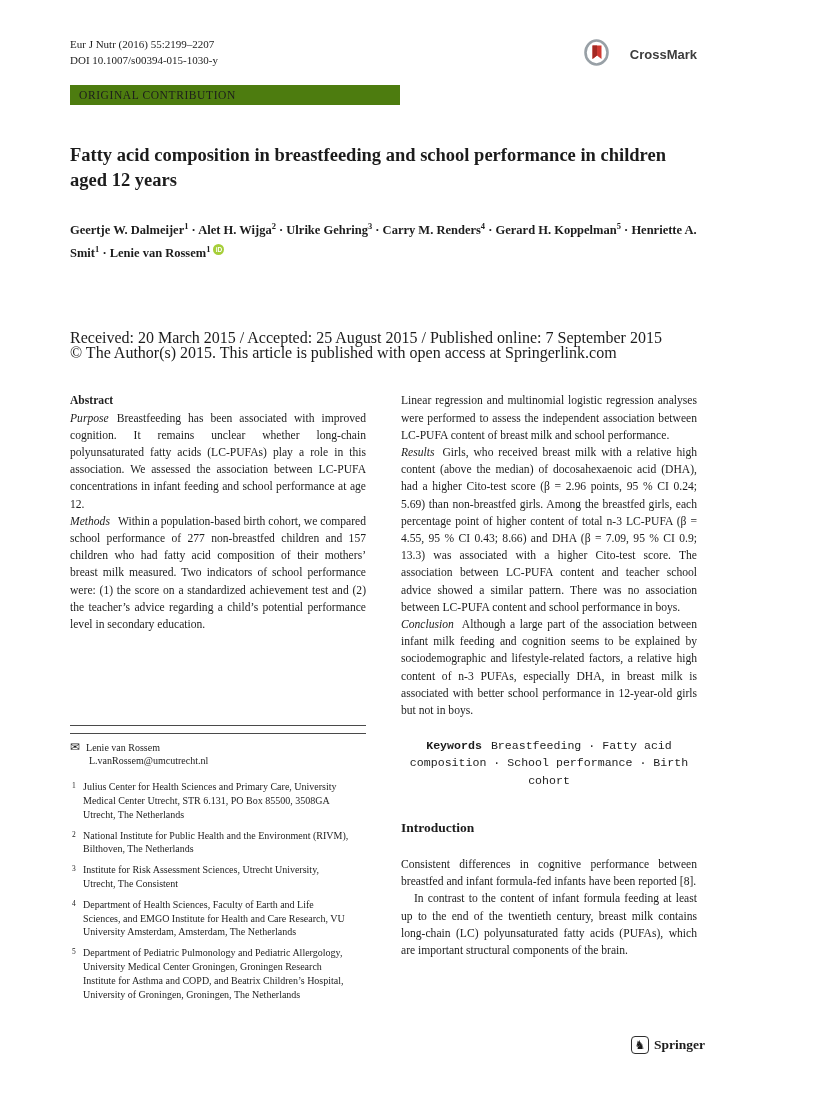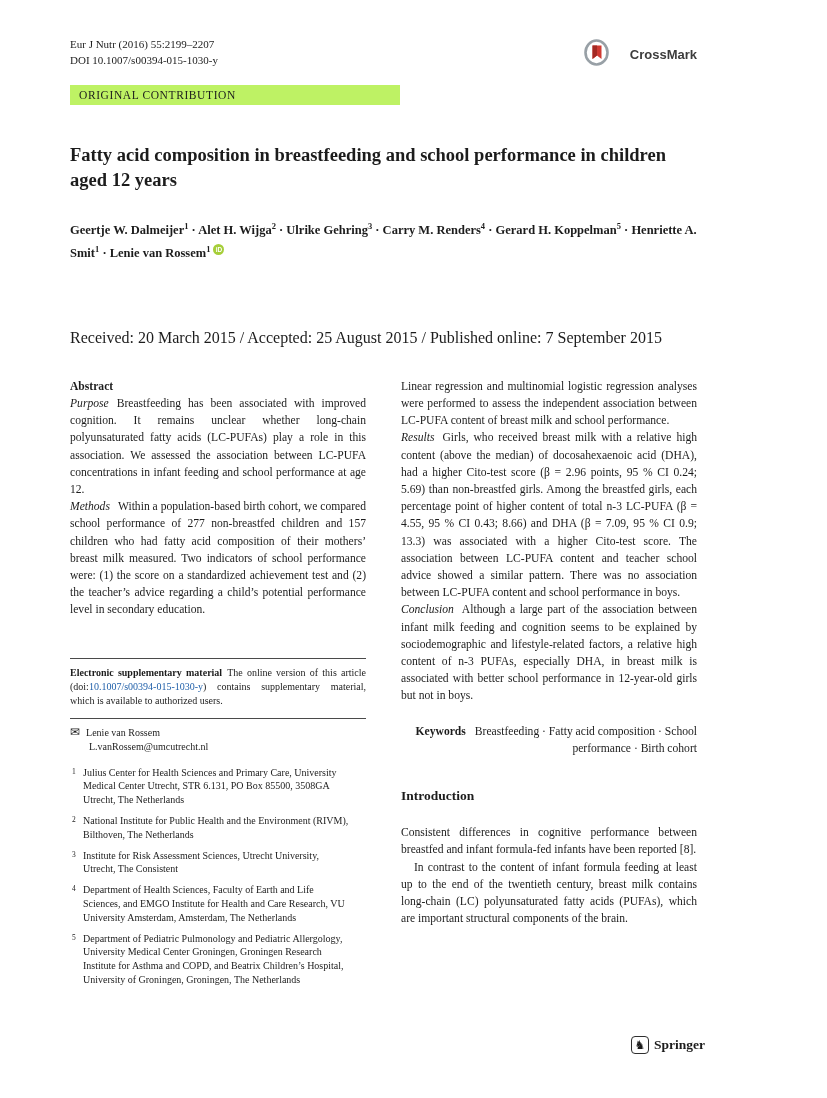--- a/index.html
+++ b/index.html
@@ -6,21 +6,21 @@
   html,body { background:#ffffff; }
   .page {
     position:relative; width:769px; height:1098px; background:#ffffff;
     font-family:"Liberation Serif","DejaVu Serif",serif; color:#1c1c1c;
     padding:36px 72px 0 70px; overflow:hidden;
   }
   .head { display:flex; justify-content:space-between; align-items:flex-start; }
   .head-meta { font-size:11px; line-height:16px; }
   .crossmark { display:flex; align-items:center; gap:20px; margin-top:2px; cursor:pointer; }
   .cm-text { font-family:"Liberation Sans",sans-serif; font-size:13px; font-weight:bold; color:#3c3c3c; }
-  .banner { background:#bef264; width:330px; margin-top:14px; padding:4px 0 4px 9px;
+  .banner { background:#4d7c0f; width:330px; margin-top:14px; padding:4px 0 4px 9px;
             font-size:11.5px; letter-spacing:0.6px; color:#1c1c1c; }
   .title { margin-top:38px; font-size:18.5px; line-height:25px; font-weight:bold; max-width:630px; }
   .authors { margin-top:24px; font-size:12.5px; font-weight:bold; line-height:19px; max-width:640px; }
   .authors sup { font-size:8.5px; }
   .orcid { display:inline-block; width:11px; height:11px; border-radius:50%; background:#a6ce39;
            color:#fff; font-family:"Liberation Sans",sans-serif; font-size:6.5px; font-weight:bold;
            text-align:center; line-height:11px; vertical-align:super; margin-left:3px; }
   .dates { margin-top:68px; font-size:16px; line-height:14.5px; }
   .columns { display:flex; gap:35px; margin-top:32px; }
   .col { width:330px; font-size:11.6px; line-height:17.2px; text-align:justify; }
@@ -32,21 +32,21 @@
   .esm { font-size:10px; line-height:14px; text-align:justify; margin-bottom:10px; }
   .esm b { margin-right:5px; }
   .doi-link { color:#1f5fa9; text-decoration:none; cursor:pointer; }
   .corr { margin-top:5px; }
   .env { font-size:12px; margin-right:6px; }
   .corr-email { padding-left:19px; }
   .affs { margin-top:12px; }
   .affiliation { position:relative; padding-left:13px; margin-bottom:7px; }
   .aff-num { position:absolute; left:2px; top:-1px; font-size:7.5px; }
   .aff-text { display:inline-block; max-width:268px; vertical-align:top; }
-  .kw { margin-top:18px; text-align:right; }
+  .kw { margin-top:18px; text-align:center;font-family:Liberation Mono, monospace; }
   .kw b { margin-right:9px; }
   .intro-heading { font-size:13.5px; font-weight:bold; margin-top:30px; margin-bottom:20px; text-align:left; }
   .indent { text-indent:13px; }
   .springer { position:absolute; right:64px; bottom:44px; display:flex; align-items:center; gap:5px; }
   .sp-box { width:18px; height:18px; border:1.3px solid #2e2e2e; border-radius:4px;
             display:flex; align-items:center; justify-content:center; font-size:12px; line-height:1; }
   .sp-text { font-size:13.5px; font-weight:bold; }
 </style>
 </head>
 <body>
@@ -73,32 +73,32 @@
   <div class="banner">
     <span>ORIGINAL CONTRIBUTION</span>
   </div>
 
   <h1 class="title">Fatty acid composition in breastfeeding and school performance in children aged 12 years</h1>
 
   <div class="authors"><span><span>Geertje W. Dalmeijer</span><sup>1</sup><span> · </span></span><span><span>Alet H. Wijga</span><sup>2</sup><span> · </span></span><span><span>Ulrike Gehring</span><sup>3</sup><span> · </span></span><span><span>Carry M. Renders</span><sup>4</sup><span> · </span></span><span><span>Gerard H. Koppelman</span><sup>5</sup><span> · </span></span><span><span>Henriette A. Smit</span><sup>1</sup><span> · </span></span><span><span>Lenie van Rossem</span><sup>1</sup><span class="orcid">iD</span></span></div>
 
   <div class="dates">
     <div>Received: 20 March 2015 / Accepted: 25 August 2015 / Published online: 7 September 2015</div>
+    <div>© The Author(s) 2015. This article is published with open access at Springerlink.com</div>
   </div>
 
   <div class="columns">
 
     <div class="col col-left">
       <p class="abs-heading">Abstract</p>
       <p><i class="plabel">Purpose</i><span>Breastfeeding has been associated with improved cognition. It remains unclear whether long-chain polyunsaturated fatty acids (LC-PUFAs) play a role in this association. We assessed the association between LC-PUFA concentrations in infant feeding and school performance at age 12.</span></p>
       <p><i class="plabel">Methods</i><span>Within a population-based birth cohort, we compared school performance of 277 non-breastfed children and 157 children who had fatty acid composition of their mothers’ breast milk measured. Two indicators of school performance were: (1) the score on a standardized achievement test and (2) the teacher’s advice regarding a child’s potential performance level in secondary education.</span></p>
 
       <div class="footnotes">
         <hr class="rule">
-        <p class="esm"><b>Electronic supplementary material</b><span>The online version of this article (doi:</span><a class="doi-link">10.1007/s00394-015-1030-y</a><span>) contains supplementary material, which is available to authorized users.</span></p>
         <hr class="rule">
         <div class="corr">
           <div><span class="env">✉</span><span>Lenie van Rossem</span></div>
           <div class="corr-email">L.vanRossem@umcutrecht.nl</div>
         </div>
         <div class="affs">
           <div class="affiliation"><span class="aff-num">1</span><span class="aff-text">Julius Center for Health Sciences and Primary Care, University Medical Center Utrecht, STR 6.131, PO Box 85500, 3508GA Utrecht, The Netherlands</span></div>
           <div class="affiliation"><span class="aff-num">2</span><span class="aff-text">National Institute for Public Health and the Environment (RIVM), Bilthoven, The Netherlands</span></div>
           <div class="affiliation"><span class="aff-num">3</span><span class="aff-text">Institute for Risk Assessment Sciences, Utrecht University, Utrecht, The Consistent</span></div>
           <div class="affiliation"><span class="aff-num">4</span><span class="aff-text">Department of Health Sciences, Faculty of Earth and Life Sciences, and EMGO Institute for Health and Care Research, VU University Amsterdam, Amsterdam, The Netherlands</span></div>

